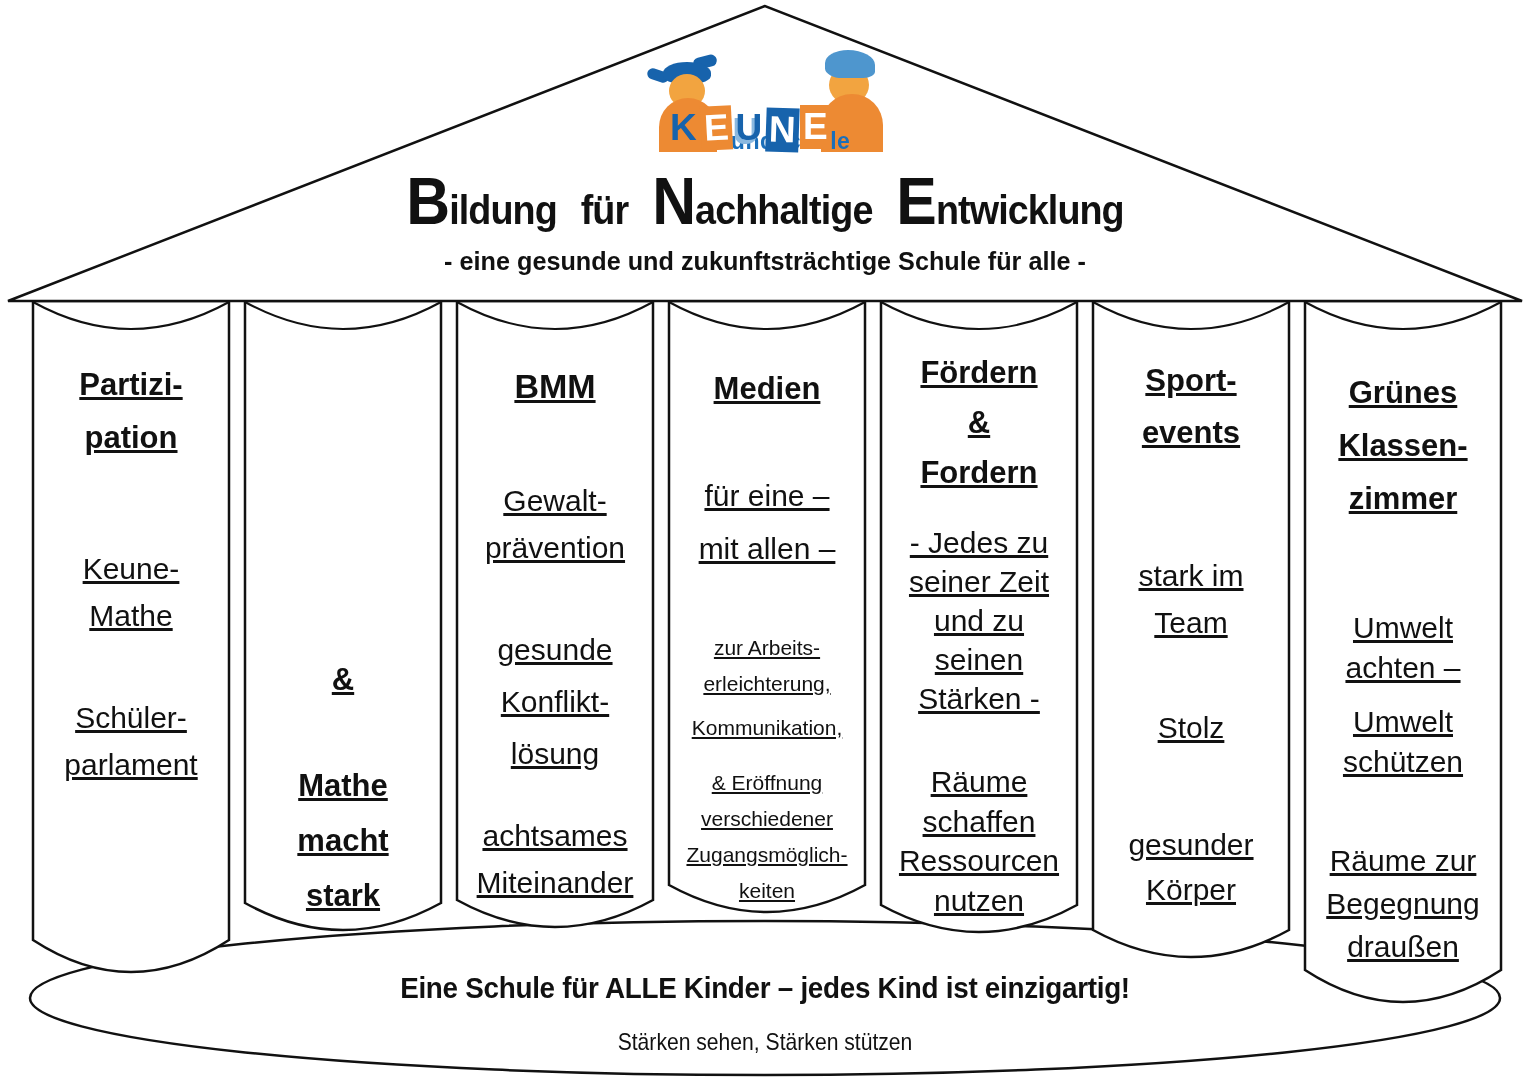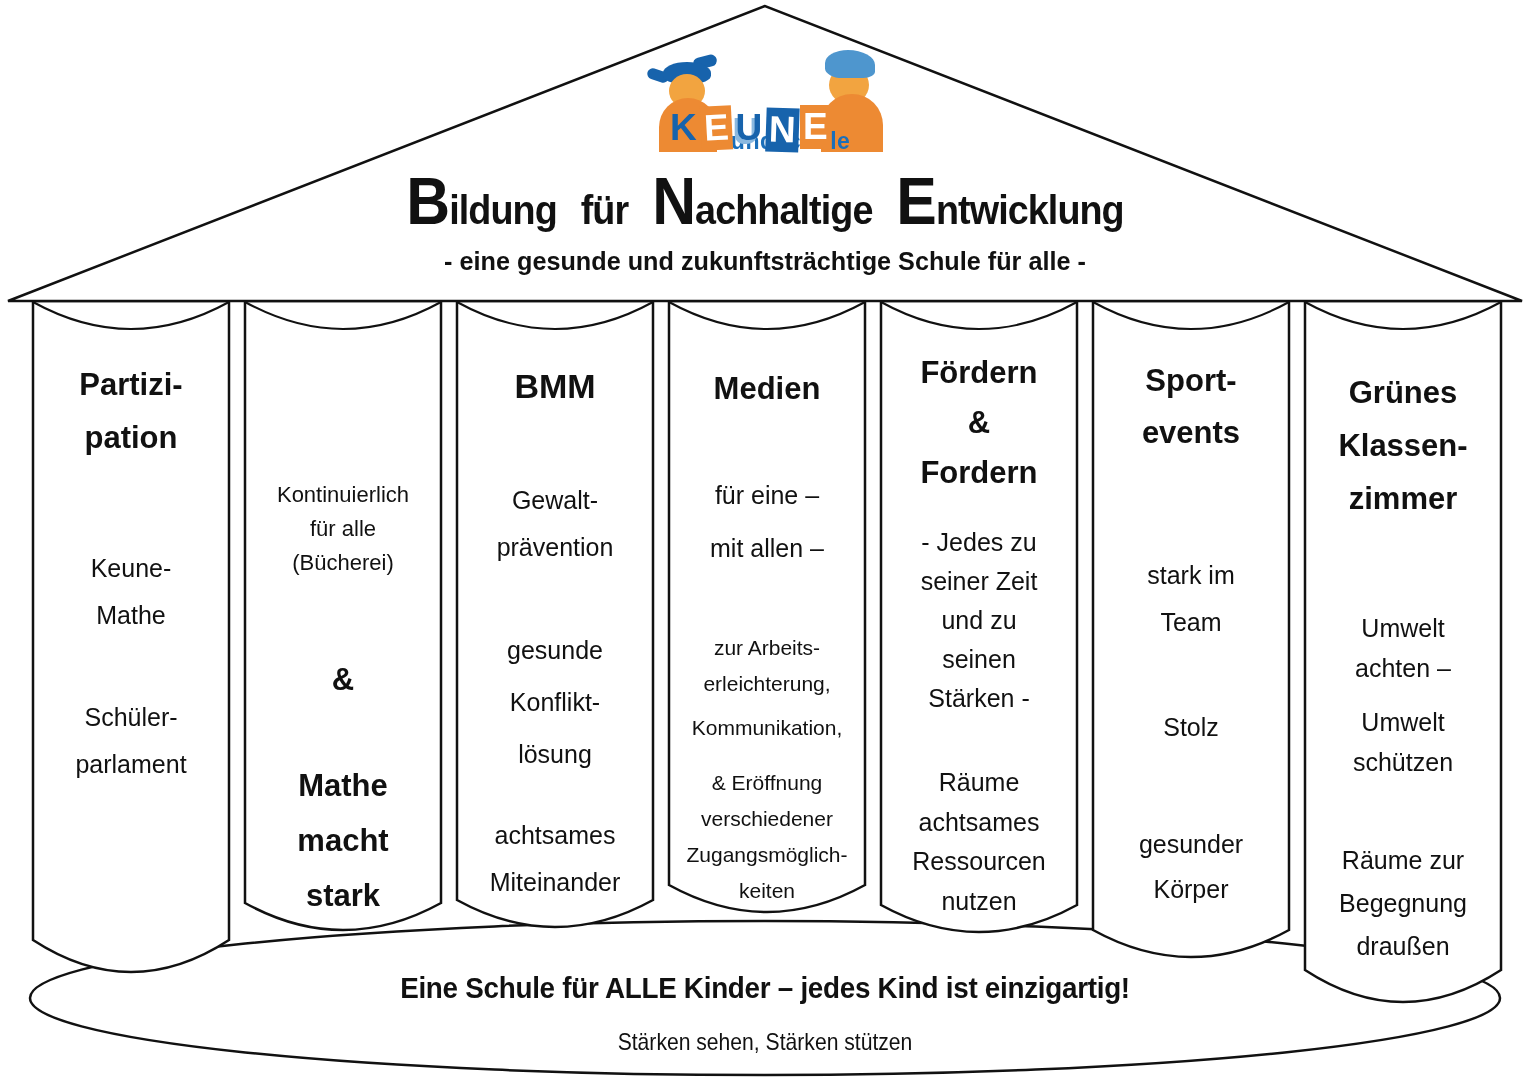--- a/index.html
+++ b/index.html
@@ -2,21 +2,21 @@
 <html><head>
 <meta charset="utf-8">
 <style>
   html,body { margin:0; padding:0; background:#ffffff; }
   .stage {
     position:relative; width:1530px; height:1078px;
     font-family:"Liberation Sans", sans-serif; color:#111; overflow:hidden;
     background:#fff;
   }
   .shapes { position:absolute; left:0; top:0; }
-  .pre { white-space:pre-line; }
+  .pre { white-space:pre-line;text-decoration:underline; }
 
   
   .big-title {
     position:absolute; left:0; right:0; top:168px; height:76px;
     display:flex; justify-content:center; align-items:baseline; gap:26px;
     transform:scaleX(0.92); transform-origin:50% 50%;
     font-weight:700; letter-spacing:-1px;
   }
   .t-big  { font-size:66px; line-height:66px; }
   .t-small{ font-size:41px; line-height:41px; }
@@ -24,21 +24,21 @@
   .subtitle {
     position:absolute; left:0; right:0; top:246px; text-align:center;
     font-size:26px; font-weight:700; transform:scaleX(0.97);
   }
 
   
   .pillar { position:absolute; top:300px; width:196px; height:700px; }
   .pt { position:absolute; left:0; width:100%; text-align:center;
         font-weight:700; font-size:31px; line-height:53px; }
   .pi { position:absolute; left:0; width:100%; text-align:center;
-        font-size:25px; line-height:47px; }
+        font-size:30px; line-height:47px; }
   .bold { font-weight:700; font-size:31px; line-height:55px; }
 
   
   .base-headline {
     position:absolute; left:0; right:0; top:972px; text-align:center;
     font-size:29px; font-weight:700; transform:scaleX(0.96); letter-spacing:-0.3px;
   }
   .base-subline {
     position:absolute; left:0; right:0; top:1028px; text-align:center;
     font-size:24px; font-weight:400; transform:scaleX(0.88);
@@ -146,23 +146,20 @@
   <div class="pillar" style="left:33px">
     <div class="pt pre" style="top:58px">Partizi-
 pation</div>
     <div class="pi pre" style="top:245px">Keune-
 Mathe</div>
     <div class="pi pre" style="top:394px">Schüler-
 parlament</div>
   </div>
 
   <div class="pillar" style="left:245px">
-    <div class="pi pre" style="top:178px;font-size:22px;line-height:34px">Kontinuierlich
-für alle
-(Bücherei)</div>
     <div class="pi pre bold" style="top:352px">&amp;</div>
     <div class="pi pre bold" style="top:458px">Mathe
 macht
 stark</div>
   </div>
 
   <div class="pillar" style="left:457px">
     <div class="pt pre" style="top:60px;font-size:34px">BMM</div>
     <div class="pi pre" style="top:177px">Gewalt-
 prävention</div>
@@ -189,21 +186,21 @@
   <div class="pillar" style="left:881px">
     <div class="pt pre" style="top:48px;line-height:50px">Fördern
 &amp;
 Fordern</div>
     <div class="pi pre" style="top:223px;line-height:39px">-  Jedes zu
 seiner Zeit
 und zu
 seinen
 Stärken -</div>
     <div class="pi pre" style="top:462px;line-height:40px">Räume
-achtsames</div>
+schaffen</div>
     <div class="pi pre" style="top:541px;line-height:40px">Ressourcen
 nutzen</div>
   </div>
 
   <div class="pillar" style="left:1093px">
     <div class="pt pre" style="top:55px;line-height:52px">Sport-
 events</div>
     <div class="pi pre" style="top:252px">stark im
 Team</div>
     <div class="pi pre" style="top:404px">Stolz</div>

